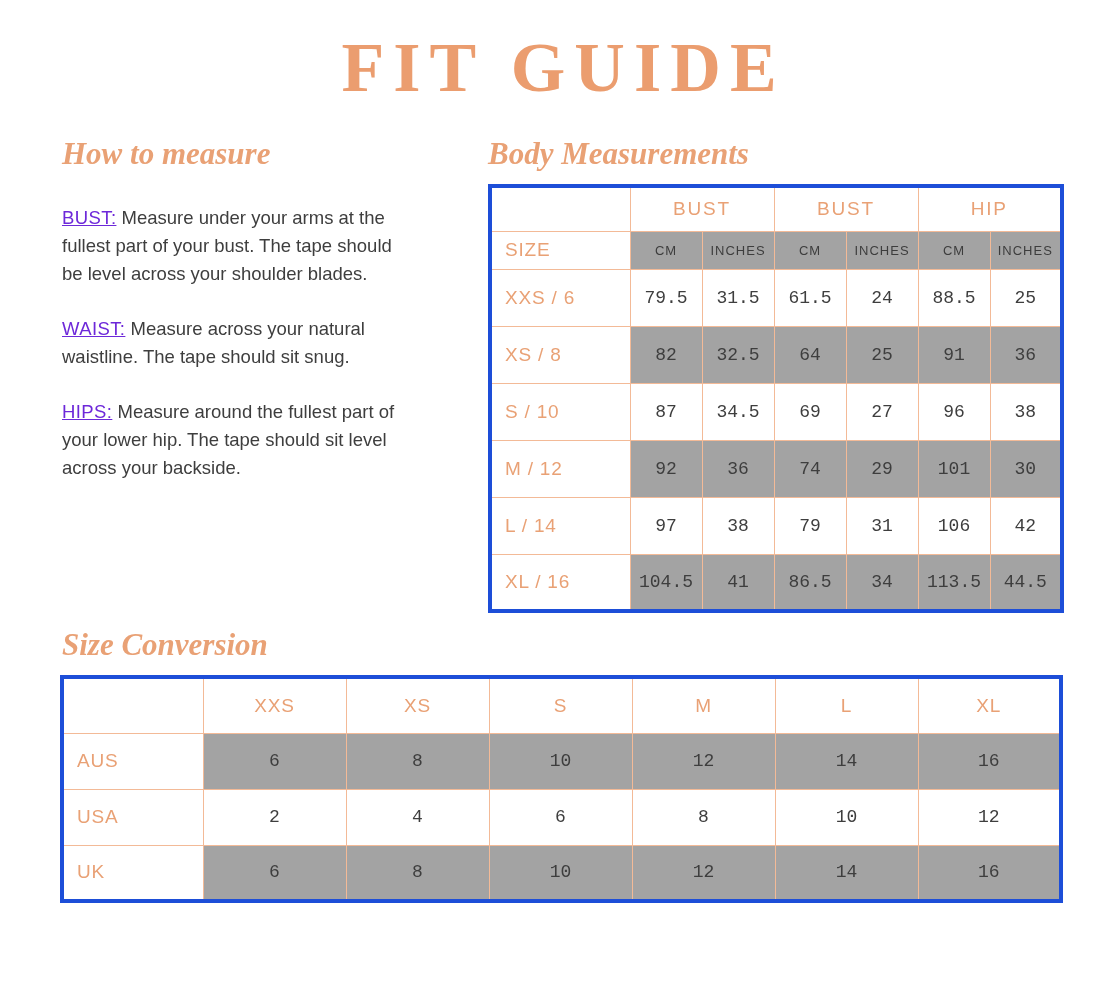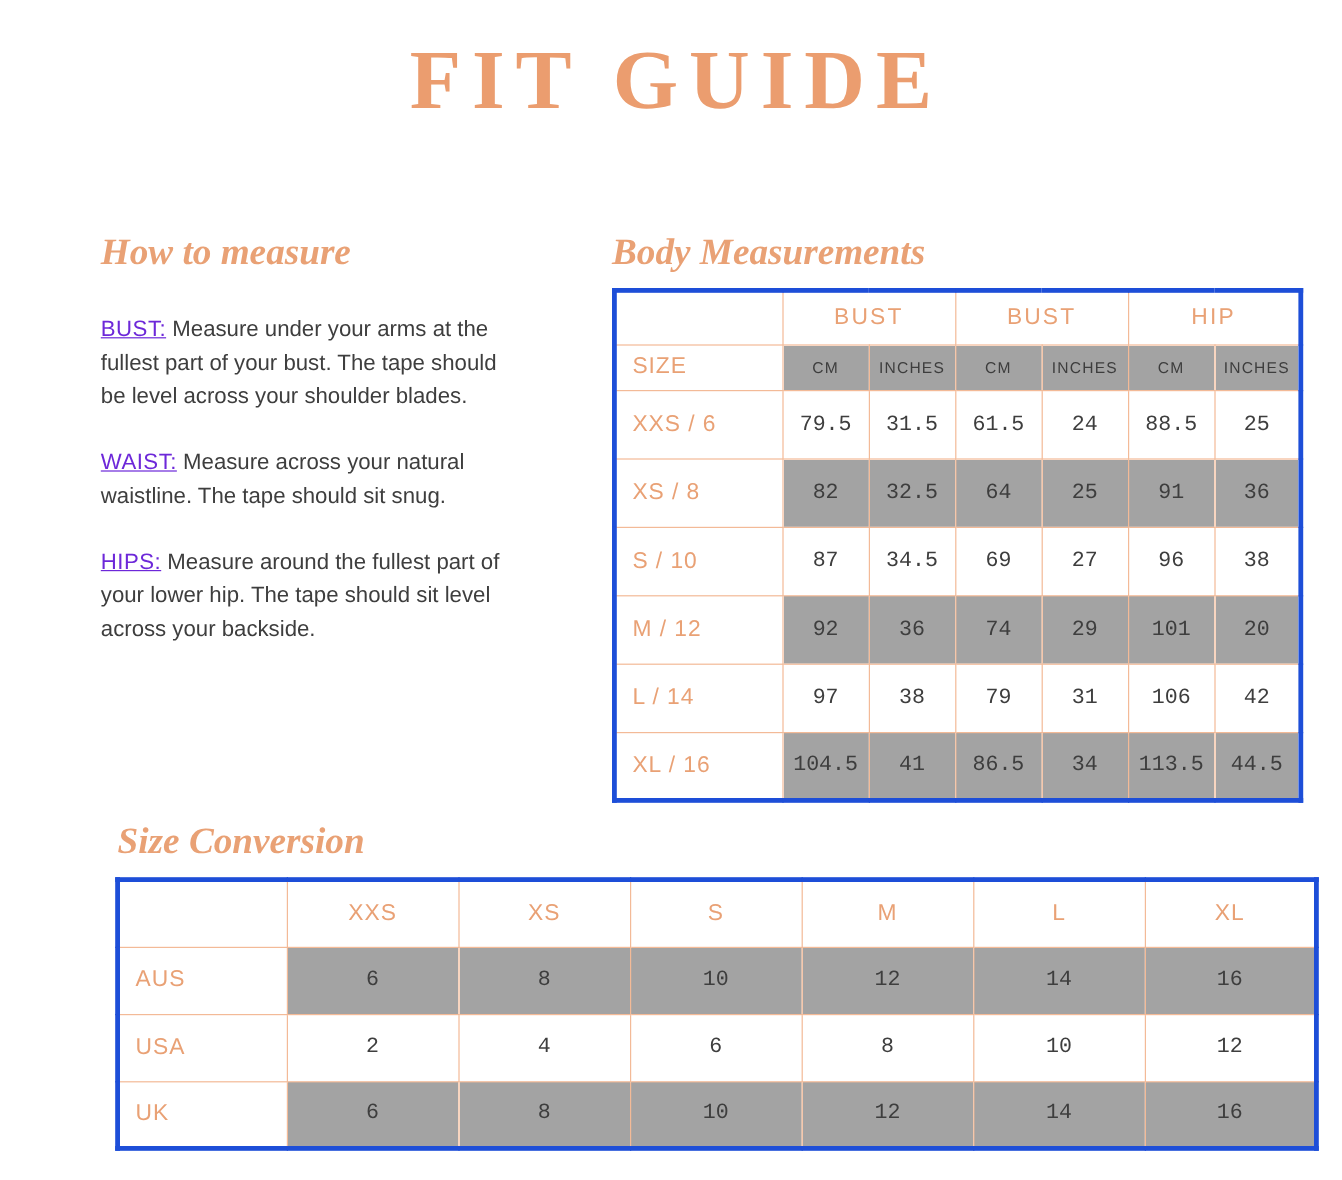--- a/index.html
+++ b/index.html
@@ -31,22 +31,22 @@
     font-size: 70px;
     line-height: 76px;
     letter-spacing: 0.13em;
     text-indent: 0.13em;
     color: #eb9d6f;
   }
 
   
   .columns {
     display: flex;
-    margin-top: 86px;
-    padding-left: 84px;
+    margin-top: 30px;
+    padding-left: 62px;
     align-items: flex-start;
   }
   .col-left  { width: 426px; flex: 0 0 426px; }
   .col-right { width: 572px; flex: 0 0 572px; }
 
   .section-heading {
     margin: 0;
     font-family: "Liberation Serif", "DejaVu Serif", serif;
     font-style: italic;
     font-weight: 700;
@@ -112,21 +112,21 @@
   }
   .bm-table .unit-cell {
     font-size: 13px;
     letter-spacing: 1px;
     color: #3d3d3d;
   }
 
   
   .conversion {
     margin-top: 14px;
-    padding-left: 96px;
+    padding-left: 60px;
   }
   .conversion .section-heading { margin-left: 2px; margin-bottom: 12px; }
   .sc-table { width: 999px; }
   .sc-table tr { height: 56px; }
 </style>
 </head>
 <body>
 
 <div class="page">
 
@@ -206,21 +206,21 @@
             <td class="num-cell">96</td>
             <td class="num-cell">38</td>
           </tr>
           <tr class="row-data">
             <th class="accent-cell left-cell">M / 12</th>
             <td class="num-cell cell-shaded">92</td>
             <td class="num-cell cell-shaded">36</td>
             <td class="num-cell cell-shaded">74</td>
             <td class="num-cell cell-shaded">29</td>
             <td class="num-cell cell-shaded">101</td>
-            <td class="num-cell cell-shaded">20</td>
+            <td class="num-cell cell-shaded">30</td>
           </tr>
           <tr class="row-data">
             <th class="accent-cell left-cell">L / 14</th>
             <td class="num-cell">97</td>
             <td class="num-cell">38</td>
             <td class="num-cell">79</td>
             <td class="num-cell">31</td>
             <td class="num-cell">106</td>
             <td class="num-cell">42</td>
           </tr>

